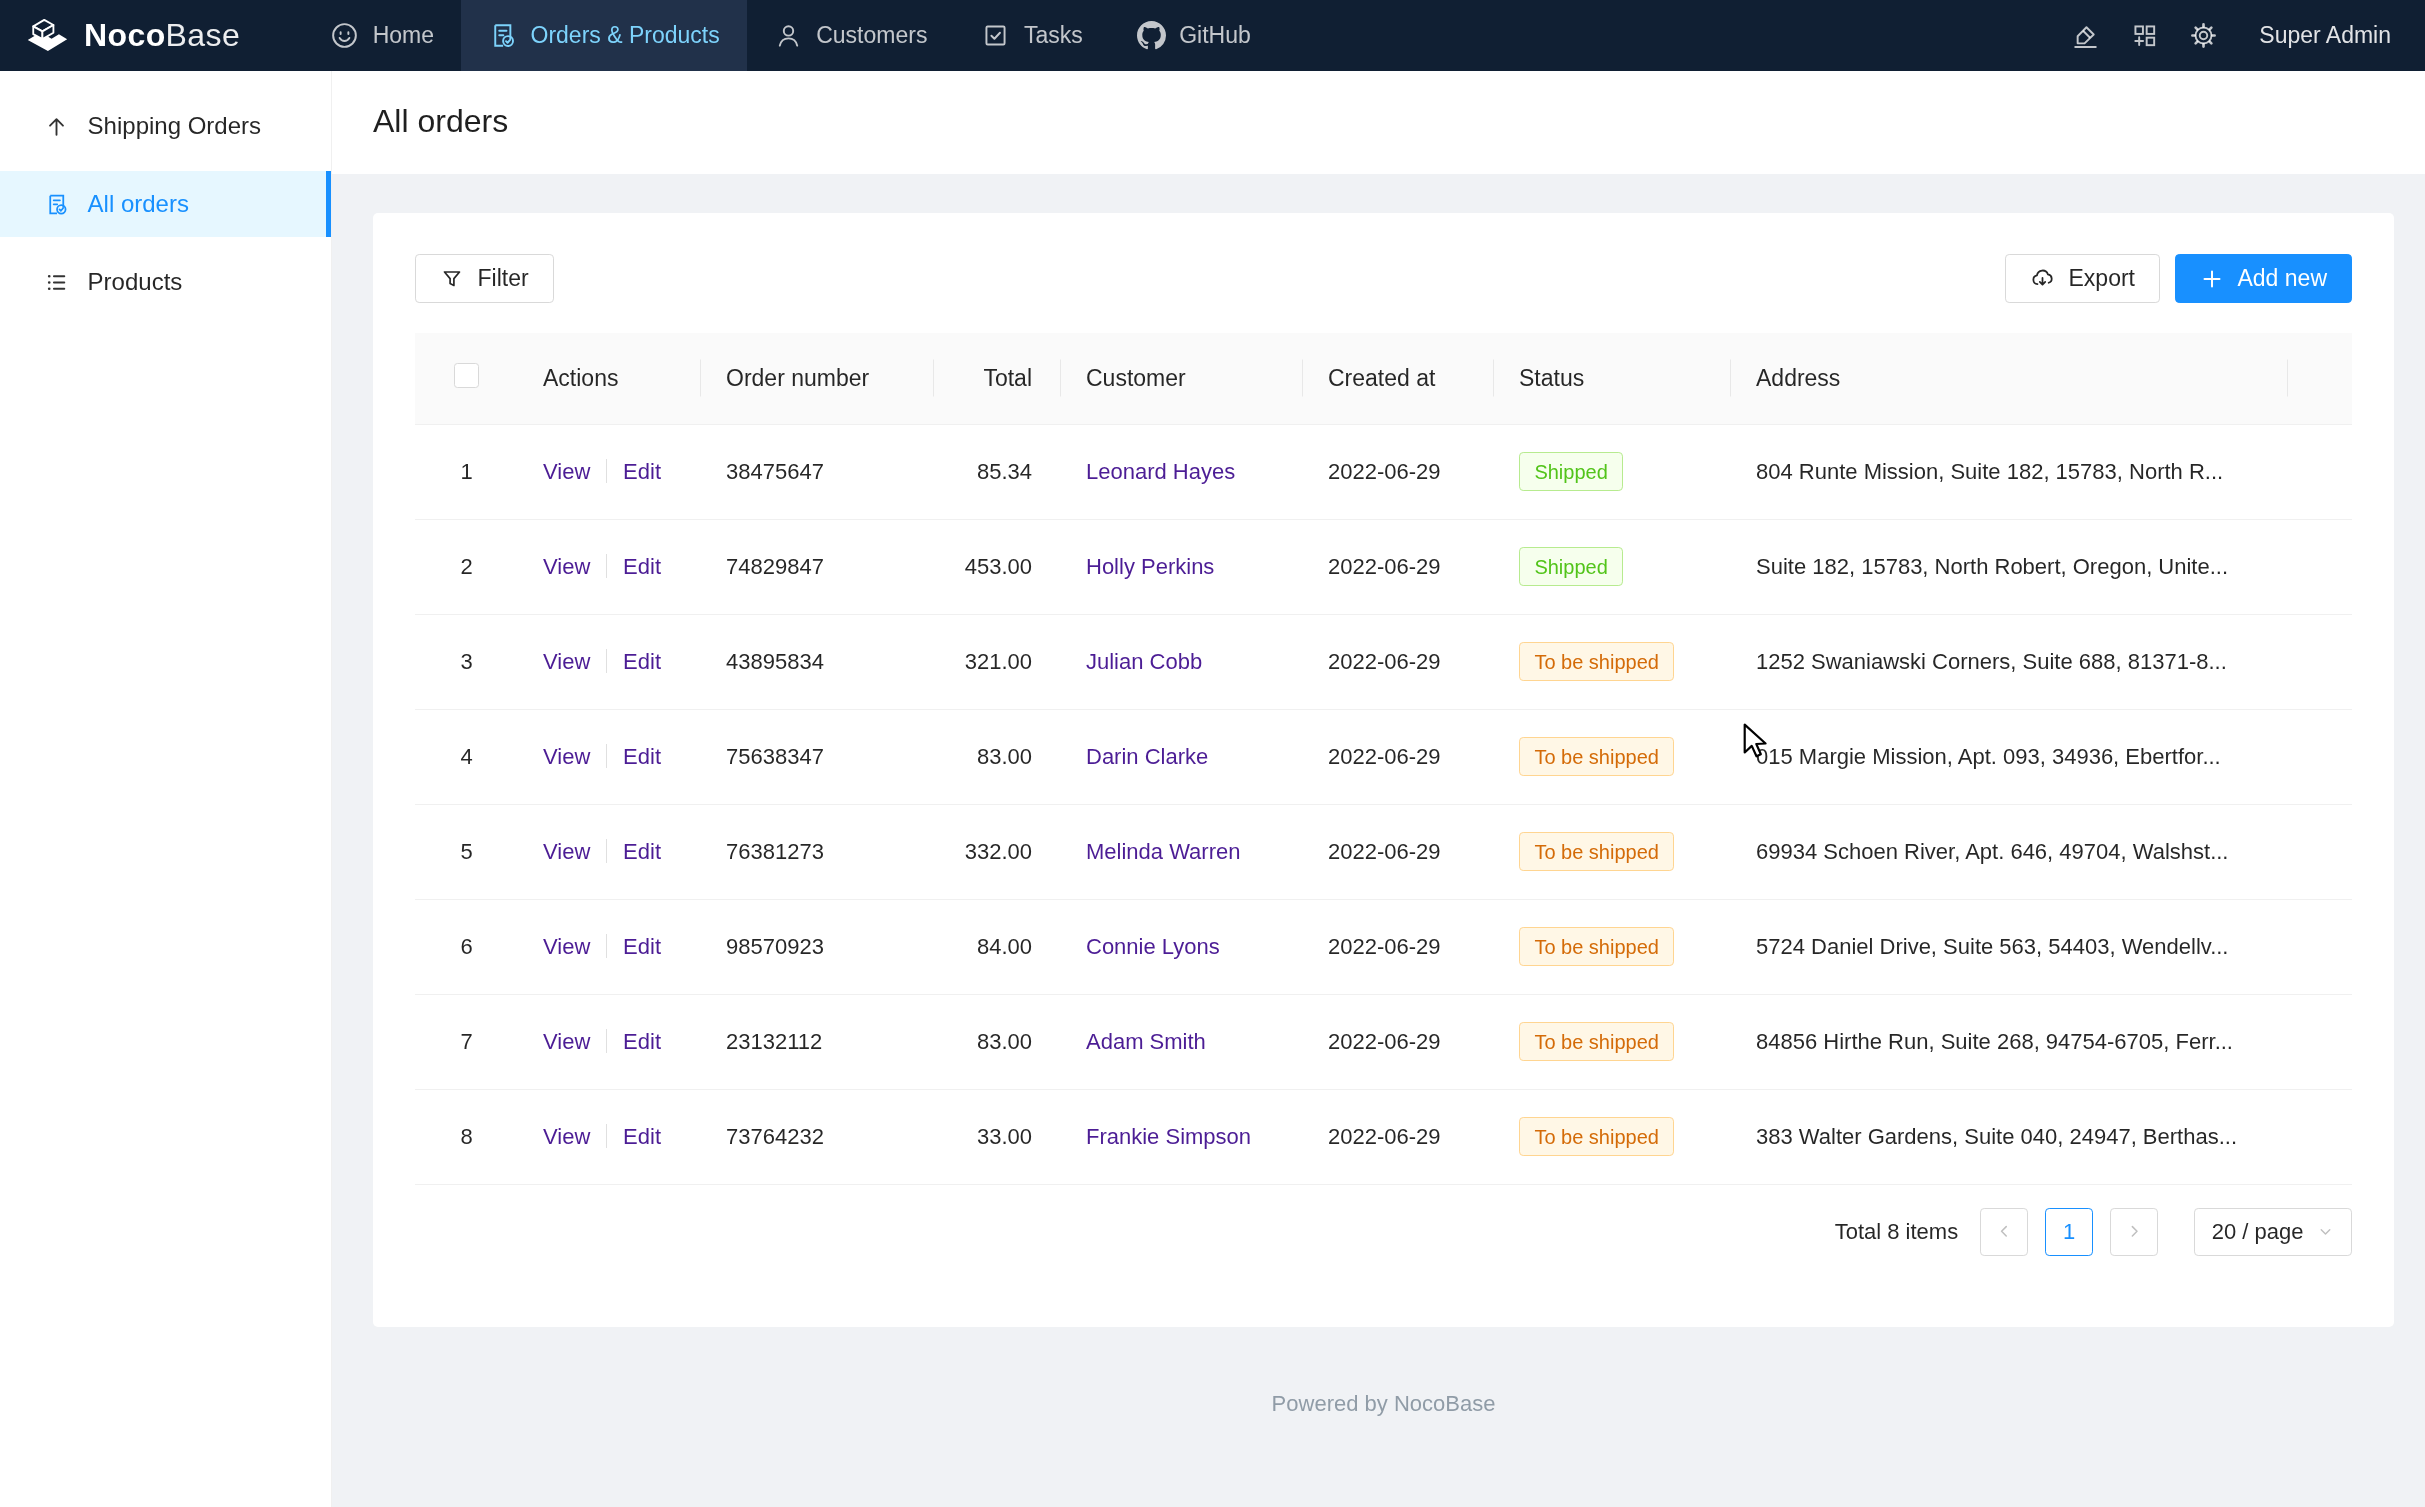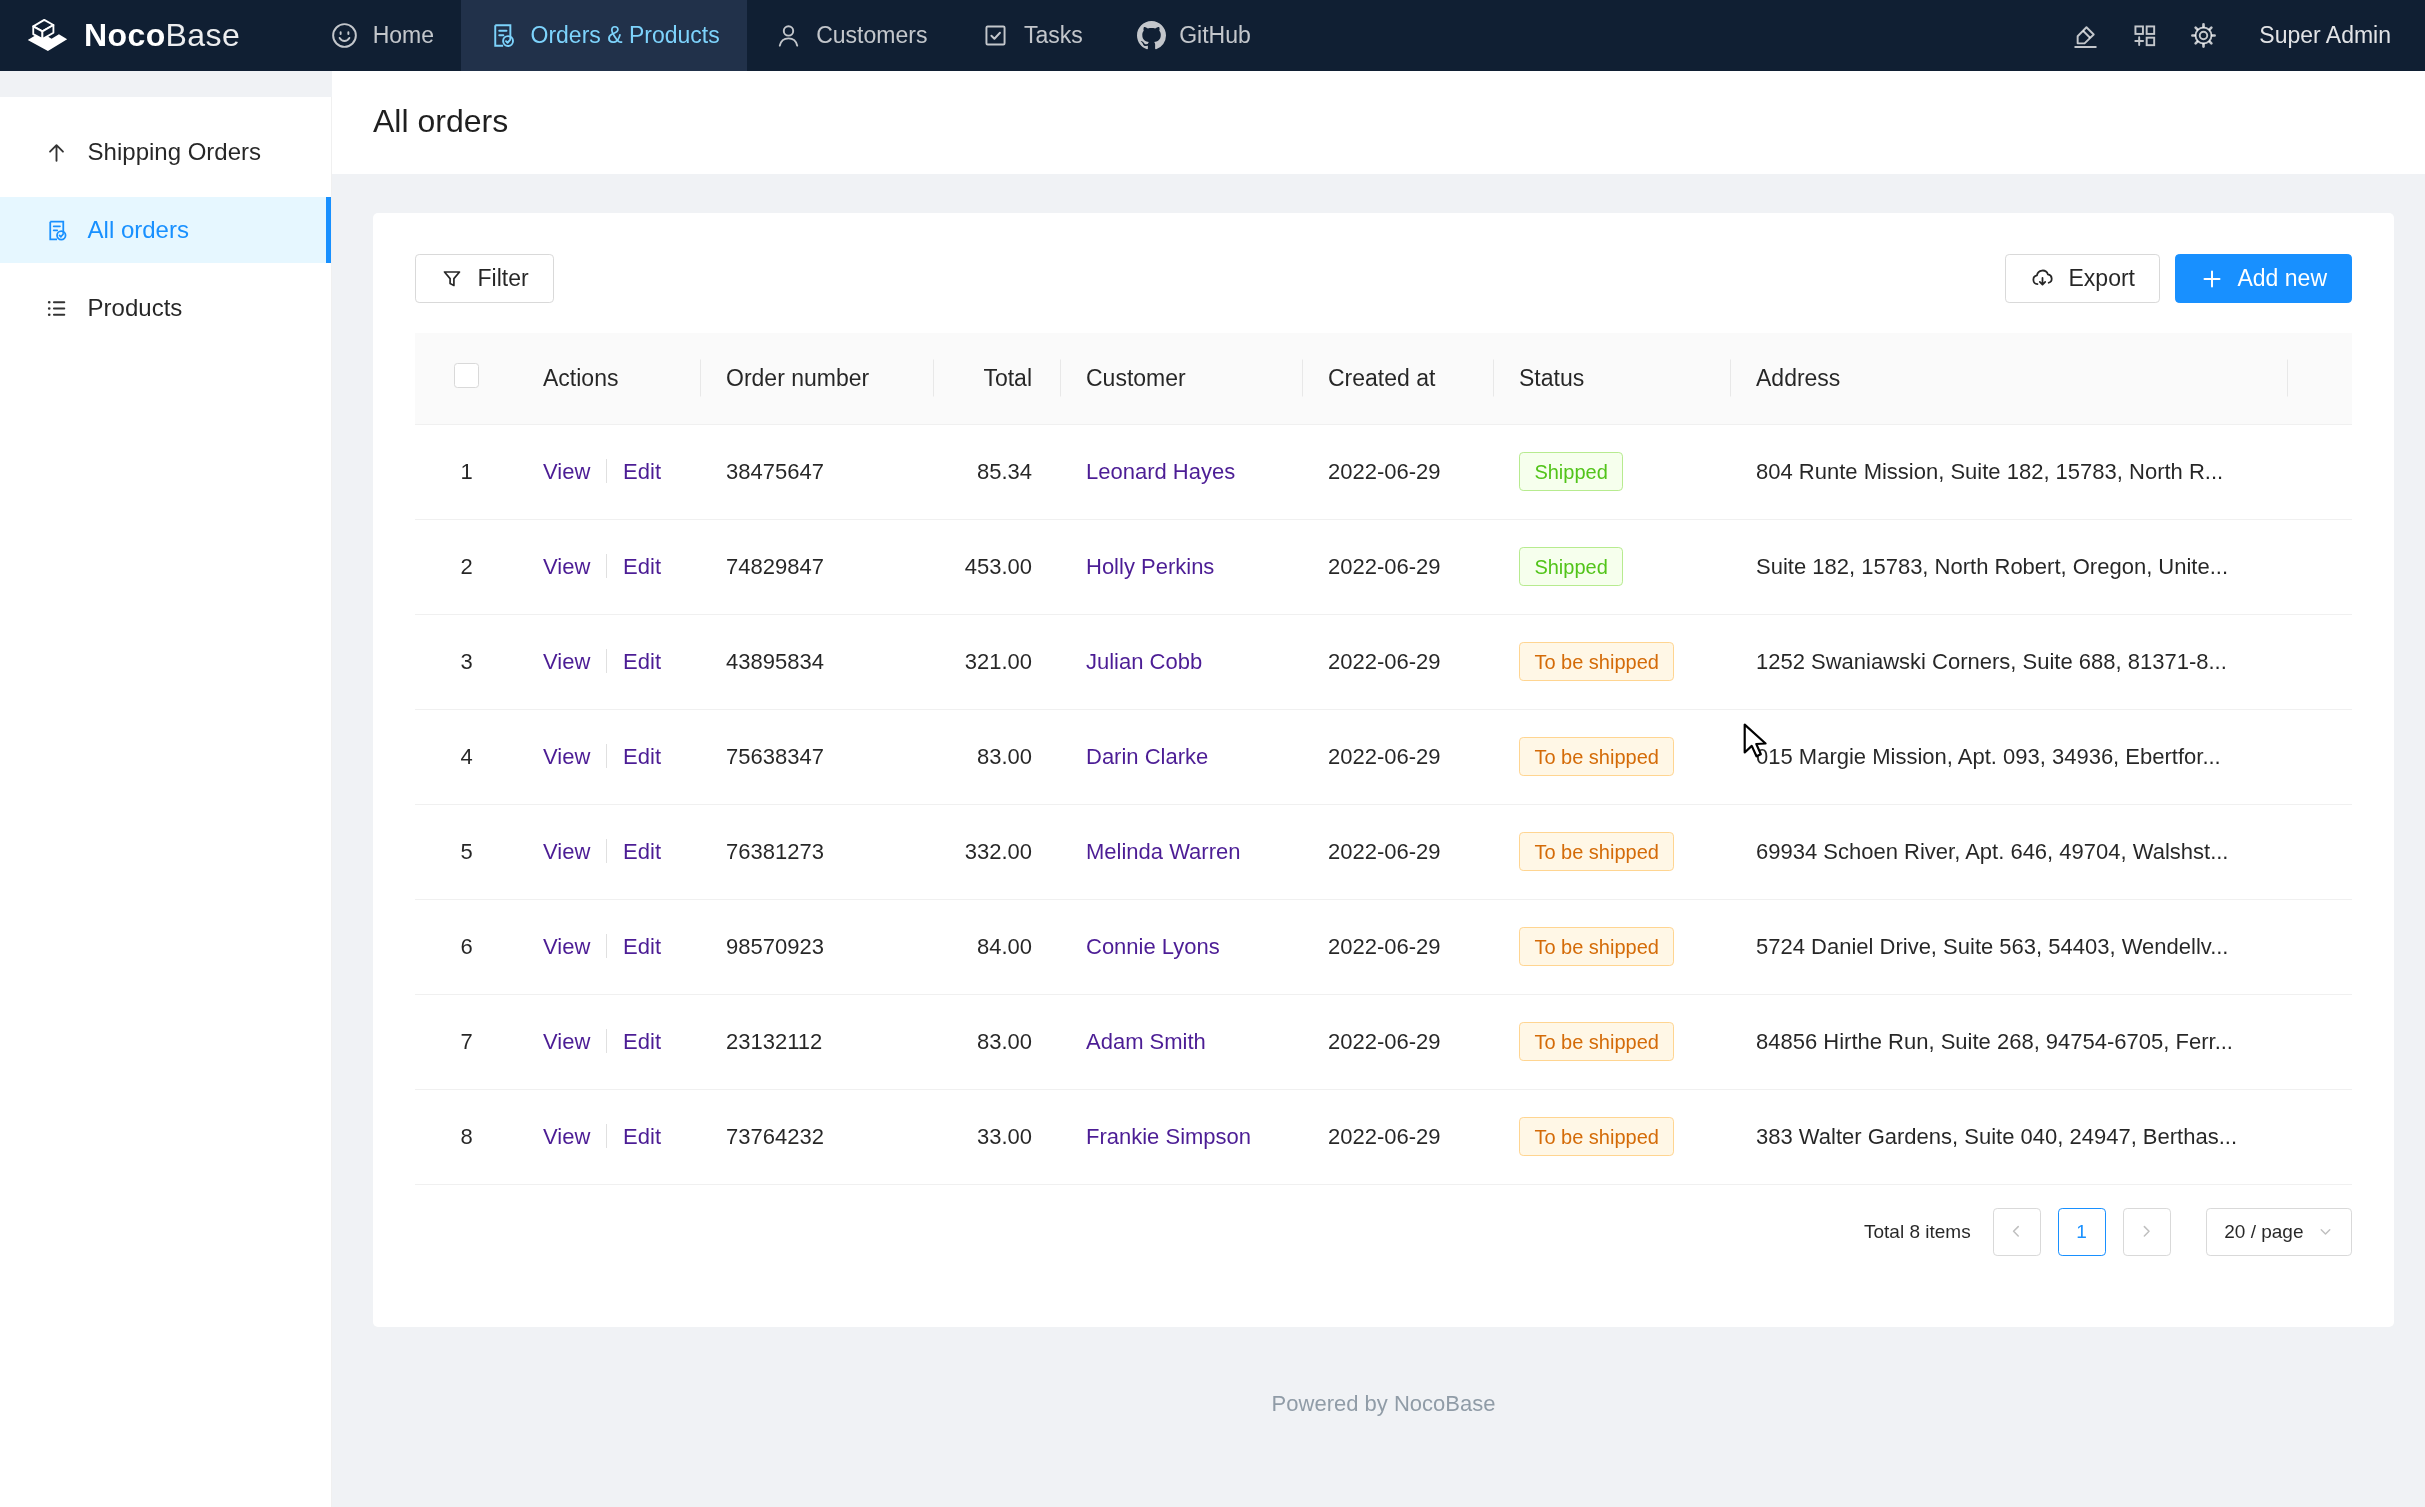--- a/index.html
+++ b/index.html
@@ -28,21 +28,21 @@
   .nav-item.active { background: #21314a; color: #7dd3fc; }
   .nav-item .nicon { display: flex; align-items: center; }
   .nav-right { margin-left: auto; display: flex; align-items: center; padding-right: 35px; gap: 8px; }
   .nav-icon-btn { width: 51px; display: flex; justify-content: center; align-items: center; cursor: pointer; }
   .nav-user { font-size: 23px; color: rgba(255,255,255,0.88); margin-left: 22px; cursor: pointer; }
 
   
   .layout { display: flex; height: 1437px; }
   .sidebar {
     width: 332px; background: #ffffff; border-right: 0.8px solid #f0f0f0;
-    padding-top: 10px; flex: none; margin-top: 26px;
+    padding-top: 10px; flex: none;
   }
   .side-item {
     height: 66px; display: flex; align-items: center; gap: 18.6px;
     padding-left: 44px; font-size: 24px; margin: 12px 0; cursor: pointer;
     position: relative; color: rgba(0,0,0,0.85);
   }
   .side-item .sicon { display: flex; align-items: center; color: rgba(0,0,0,0.8); }
   .side-item.active { background: #e6f7ff; color: #1890ff; }
   .side-item.active .sicon { color: #1890ff; }
   .side-item.active::after {
@@ -93,21 +93,21 @@
   .tag {
     display: inline-block; font-size: 20px; line-height: 1;
     padding: 8.5px 14.4px; border-radius: 4.2px; border: 0.8px solid transparent; white-space: nowrap;
   }
   .tag[data-status="Shipped"] { color: #52c41a; background: #f6ffed; border-color: #b7eb8f; }
   .tag[data-status="To be shipped"] { color: #d46b08; background: #fff7e6; border-color: #ffd591; }
 
   
   .pagination {
     margin-top: 23px; display: flex; justify-content: flex-end; align-items: center;
-    gap: 17px; font-size: 19px;
+    gap: 17px; font-size: 22px;
   }
   .pg-total { margin-right: 5px; }
   .pg-btn {
     width: 48px; height: 48px; border: 0.8px solid #d9d9d9; border-radius: 4.2px; background: #fff;
     display: flex; align-items: center; justify-content: center; color: rgba(0,0,0,0.25); cursor: pointer;
   }
   .pg-btn.current { border-color: #1890ff; color: #1890ff; }
   .pg-size {
     height: 48px; border: 0.8px solid #d9d9d9; border-radius: 4.2px; background: #fff;
     display: flex; align-items: center; gap: 13.5px; padding: 0 17px; margin-left: 18.6px;

